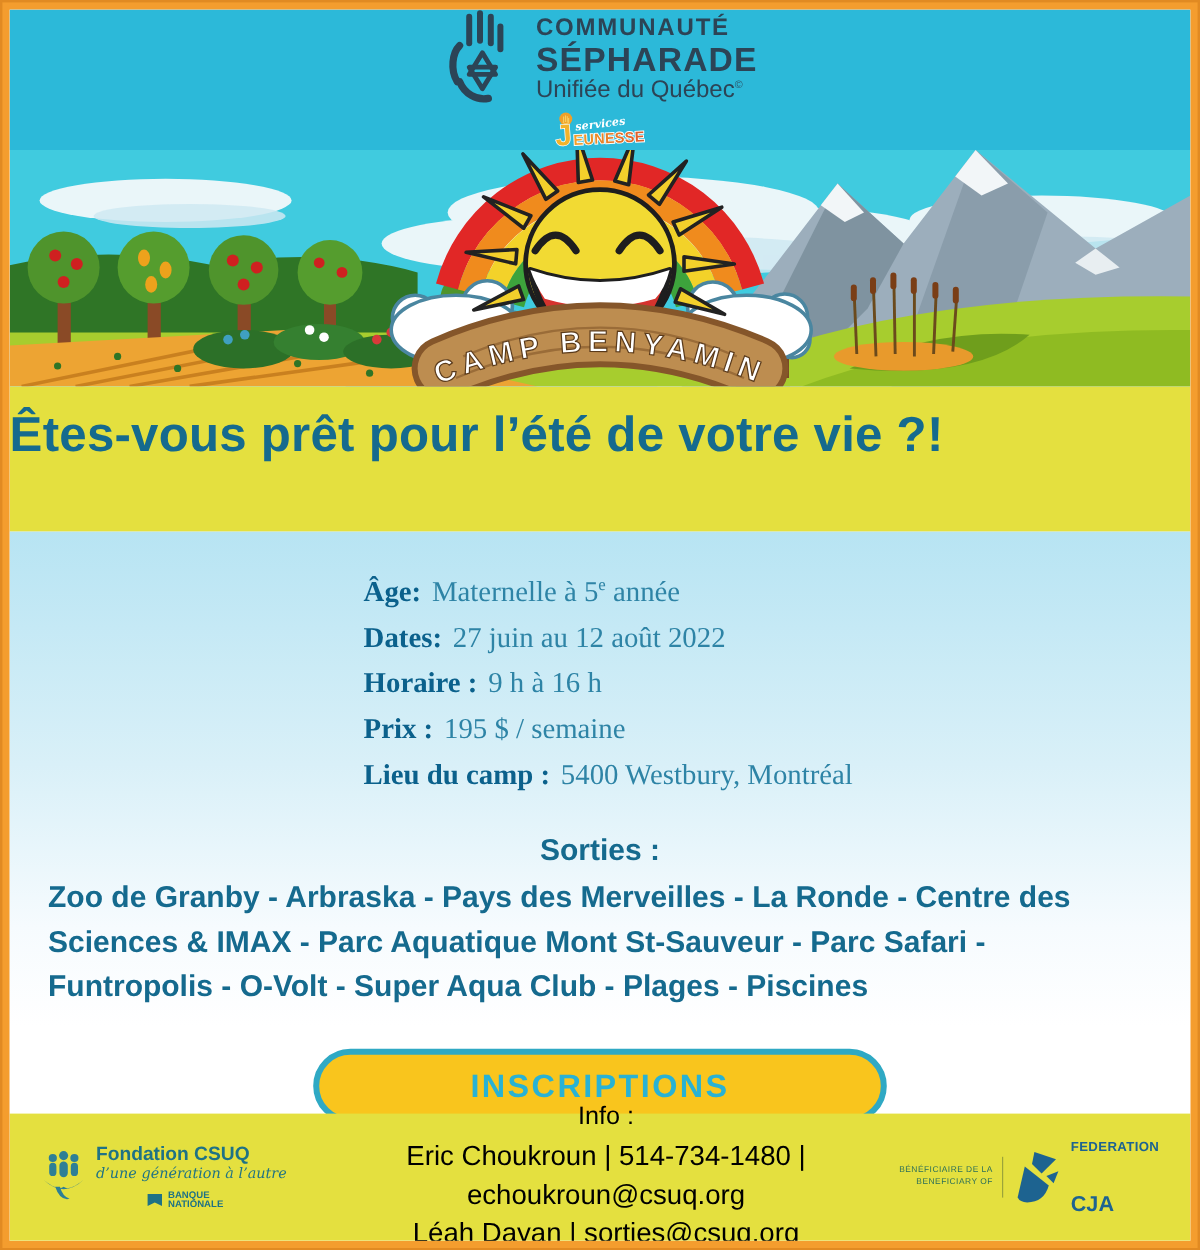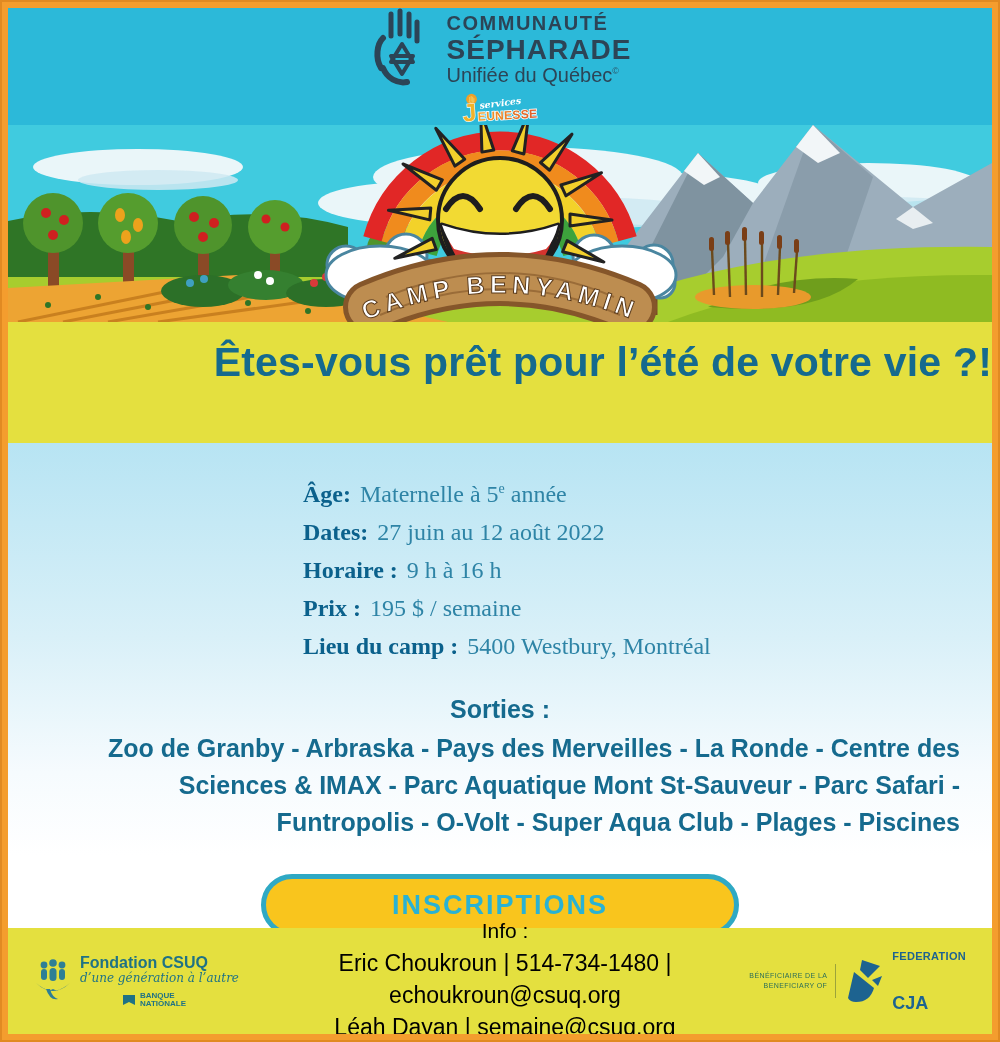--- a/index.html
+++ b/index.html
@@ -18,38 +18,38 @@
   .csuq-l1{font-size:20px;font-weight:600;letter-spacing:1.5px;}
   .csuq-l2{font-size:28px;font-weight:800;letter-spacing:1px;}
   .csuq-l3{font-size:20px;font-weight:400;}
   .csuq-l3 sup{font-size:9px;opacity:.85;}
   .jlogo{width:250px;height:105px;}
   
   .banner{height:197px;overflow:hidden;}
   .banner svg{display:block;width:100%;height:100%;}
   
   .band{
-    height:121px;background:#e4e03f;text-align:right;box-sizing:border-box;
+    height:121px;background:#e4e03f;text-align:left;box-sizing:border-box;
     padding-top:17px;
   }
   .band h1{margin:0;font-size:41px;font-weight:800;color:#156a8e;letter-spacing:.2px;}
   .band h2{margin:11px 0 0 0;font-size:29px;font-weight:700;color:#156a8e;}
   
   .content{
     height:485px;box-sizing:border-box;
     background:linear-gradient(180deg,#b7e4f3 0%,#d9f0f8 40%,#f6fbfe 68%,#ffffff 85%,#ffffff 100%);
   }
   .details{padding:27px 0 0 295px;font-size:24px;font-family:Liberation Serif, serif;}
   .detail-row{line-height:38px;white-space:nowrap;}
   .detail-label{font-weight:700;color:#0b618c;margin-right:9px;}
   .detail-value{font-weight:400;color:#2e84a6;}
   .detail-value sup{font-size:14px;}
   .sorties-title{margin-top:30px;text-align:center;font-size:25px;font-weight:700;color:#156a8e;}
   .sorties-list{
-    width:920px;margin:6px auto 0;text-align:right;font-size:25px;font-weight:700;
+    width:920px;margin:6px auto 0;text-align:left;font-size:25px;font-weight:700;
     color:#156a8e;line-height:37px;
   }
   .cta{
     display:flex;align-items:center;justify-content:center;
     width:478px;height:62px;margin:33px auto 0;box-sizing:border-box;
     background:#f9c51d;border:5px solid #2fa9c4;border-radius:32px;
     color:#29b2d4;font-size:27px;font-weight:800;letter-spacing:2px;cursor:pointer;
   }
   
   .footer{
@@ -359,21 +359,21 @@
             <span>BANQUE</span><br>
             <span>NATIONALE</span>
           </span>
         </span>
       </div>
     </div>
 
     <div class="contact">
       <div class="contact-title">Info :</div>
       <div class="contact-line">Eric Choukroun | 514-734-1480 | echoukroun@csuq.org</div>
-      <div class="contact-line">Léah Dayan | semaine@csuq.org</div>
+      <div class="contact-line">Léah Dayan | sorties@csuq.org</div>
     </div>
 
     <div class="cja">
       <div class="cja-ben">
         <span>BÉNÉFICIAIRE DE LA</span><br>
         <span>BENEFICIARY OF</span>
       </div>
       <div class="cja-divider"></div>
       <svg width="40" height="46" viewBox="0 0 40 46">
         <g fill="#1d6390">

